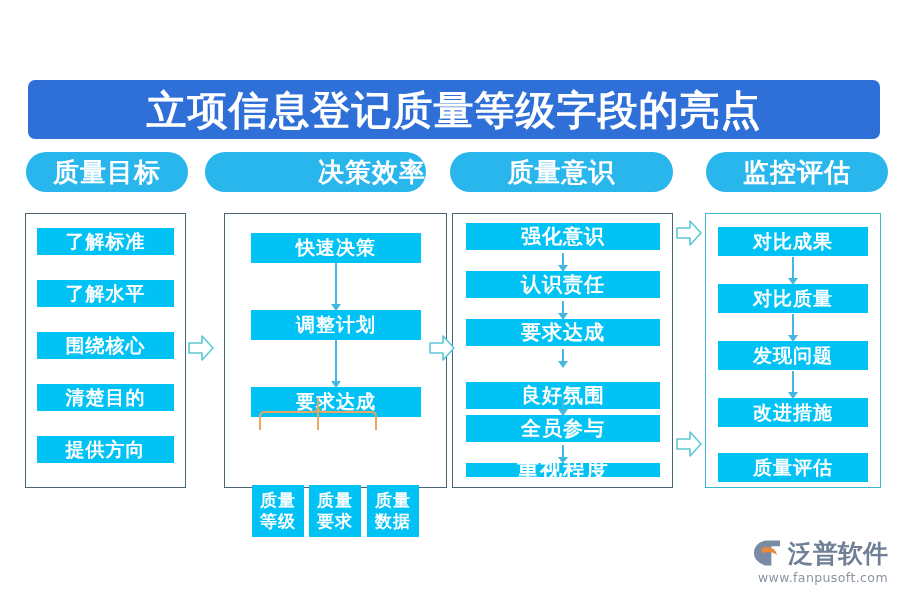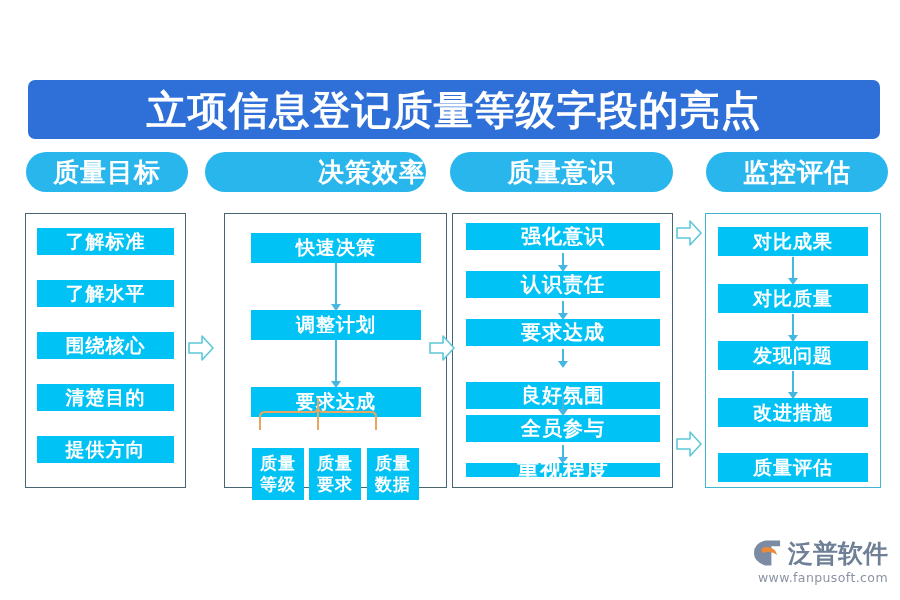--- a/index.html
+++ b/index.html
@@ -95,21 +95,21 @@
     line-height: 1.05;
     white-space: pre-line;
   }
 
   
   .c1-node { left: 11px; width: 137px; height: 27px; }
   
   .c2-node { left: 26px; width: 170px; height: 30px; }
   
   .c2-sub {
-    width: 52px; height: 52px;
+    width: 52px; height: 52px; margin-top: 37px;
   }
   .c2-sub .node-text { font-size: 17px; line-height: 1.25; }
   
   .c3-node { left: 13px; width: 194px; height: 27px; }
   .c3-node .node-text { font-size: 20px; }
   
   .c4-node { left: 12px; width: 150px; height: 29px; }
   .c4-node .node-text { font-size: 19px; }
 
   

